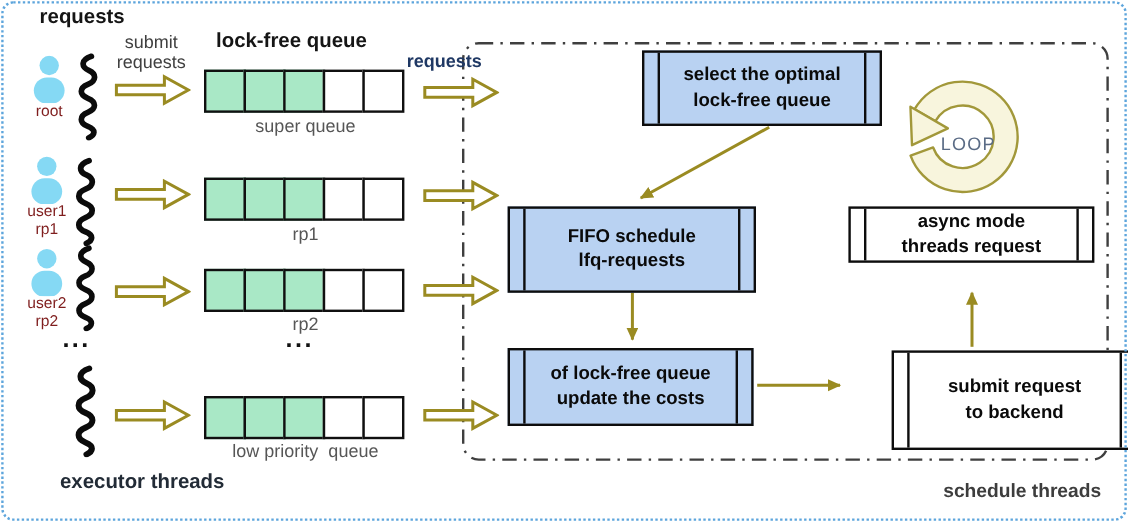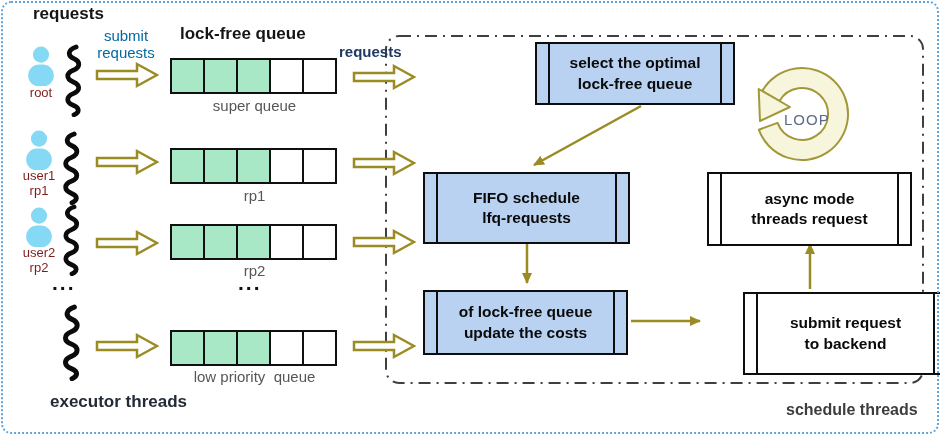--- a/index.html
+++ b/index.html
@@ -5,21 +5,21 @@
   html,body{margin:0;padding:0;background:#fff;}
   .canvas{
     position:relative;width:940px;height:435px;background:#fff;overflow:hidden;
     font-family:"Liberation Sans","DejaVu Sans",sans-serif;
   }
   .frame{position:absolute;inset:1px;border:2px dotted #5da5dc;border-radius:10px;pointer-events:none;}
   svg.layer{position:absolute;left:0;top:0;width:940px;height:435px;}
   .abs{position:absolute;}
   .t-big{font-size:17px;font-weight:bold;color:#151515;}
   .t-navy{font-size:15px;font-weight:bold;color:#1f3864;}
-  .t-gray{font-size:15px;color:#0369a1;line-height:1.15;text-align:center;}
+  .t-gray{font-size:15px;color:#404040;line-height:1.15;text-align:center;}
   .t-exec{font-size:17px;font-weight:bold;color:#222b36;}
   .t-sched{font-size:16px;font-weight:bold;color:#3d3d3d;}
   .qlabel{font-size:15px;color:#565656;text-align:center;width:169px;white-space:pre;}
   .ulabel{font-size:13px;color:#7f1d1d;text-align:center;width:60px;line-height:1.15;}
   .dots{font-size:21px;font-weight:bold;color:#111;letter-spacing:2px;line-height:10px;}
   .queue{display:flex;position:absolute;}
   .cell{width:35px;height:36px;background:#fff;border:2px solid #101010;margin-left:-2px;box-sizing:border-box;}
   .cell:first-child{margin-left:0;}
   .cell.g{background:#a9e8c6;}
   .flowbox{
@@ -156,21 +156,21 @@
   <div class="abs qlabel" style="left:170px;top:368px;">low priority  queue</div>
 
   <div class="flowbox blue" style="left:535px;top:42px;width:200px;height:63px;align-items:center;">
     <span>select the optimal</span>
     <span>lock-free queue</span>
   </div>
   <div class="flowbox blue" style="left:423px;top:172px;width:207px;height:72px;">
     <span>FIFO schedule</span>
     <span>lfq-requests</span>
   </div>
-  <div class="flowbox" style="left:707px;top:172px;width:205px;height:74px;">
+  <div class="flowbox" style="left:707px;top:172px;width:205px;height:47px;">
     <span>async mode</span>
     <span>threads request</span>
   </div>
   <div class="flowbox blue" style="left:423px;top:290px;width:205px;height:65px;">
     <span>of lock-free queue</span>
     <span>update the costs</span>
   </div>
   <div class="flowbox" style="left:743px;top:292px;width:205px;height:83px;">
     <span>submit request</span>
     <span>to backend</span>

